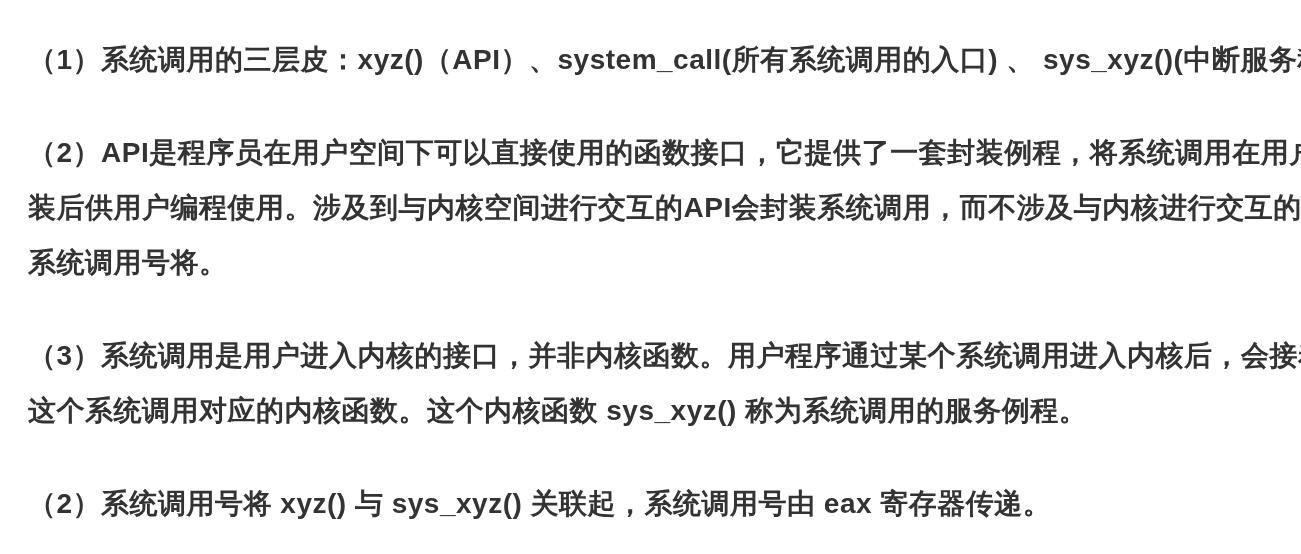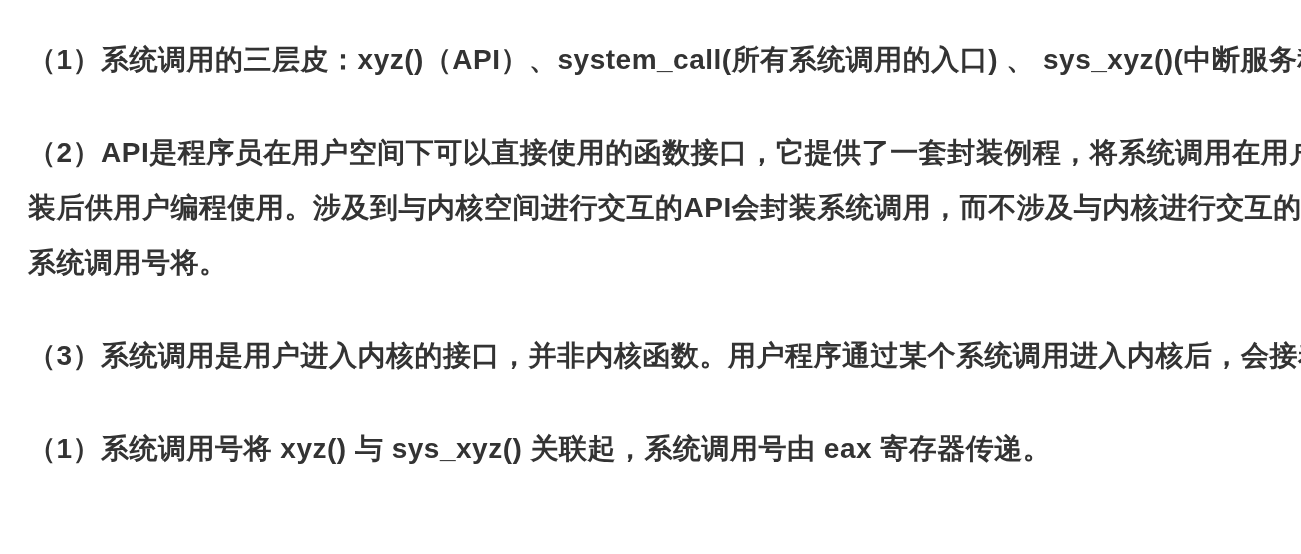--- a/index.html
+++ b/index.html
@@ -42,19 +42,20 @@
   </p>
 
   <p class="para">
     <span class="line">（2）API是程序员在用户空间下可以直接使用的函数接口，它提供了一套封装例程，将系统调用在用户空间包</span>
     <span class="line">装后供用户编程使用。涉及到与内核空间进行交互的API会封装系统调用，而不涉及与内核进行交互的API不会</span>
     <span class="line">系统调用号将。</span>
   </p>
 
   <p class="para">
     <span class="line">（3）系统调用是用户进入内核的接口，并非内核函数。用户程序通过某个系统调用进入内核后，会接着去执行</span>
+    <span class="line">这个系统调用对应的内核函数。这个内核函数 sys_xyz() 称为系统调用的服务例程。</span>
   </p>
 
   <p class="para">
-    <span class="line">（1）系统调用号将 xyz() 与 sys_xyz() 关联起，系统调用号由 eax 寄存器传递。</span>
+    <span class="line">（2）系统调用号将 xyz() 与 sys_xyz() 关联起，系统调用号由 eax 寄存器传递。</span>
   </p>
 
 </div>
 
 </body></html>

